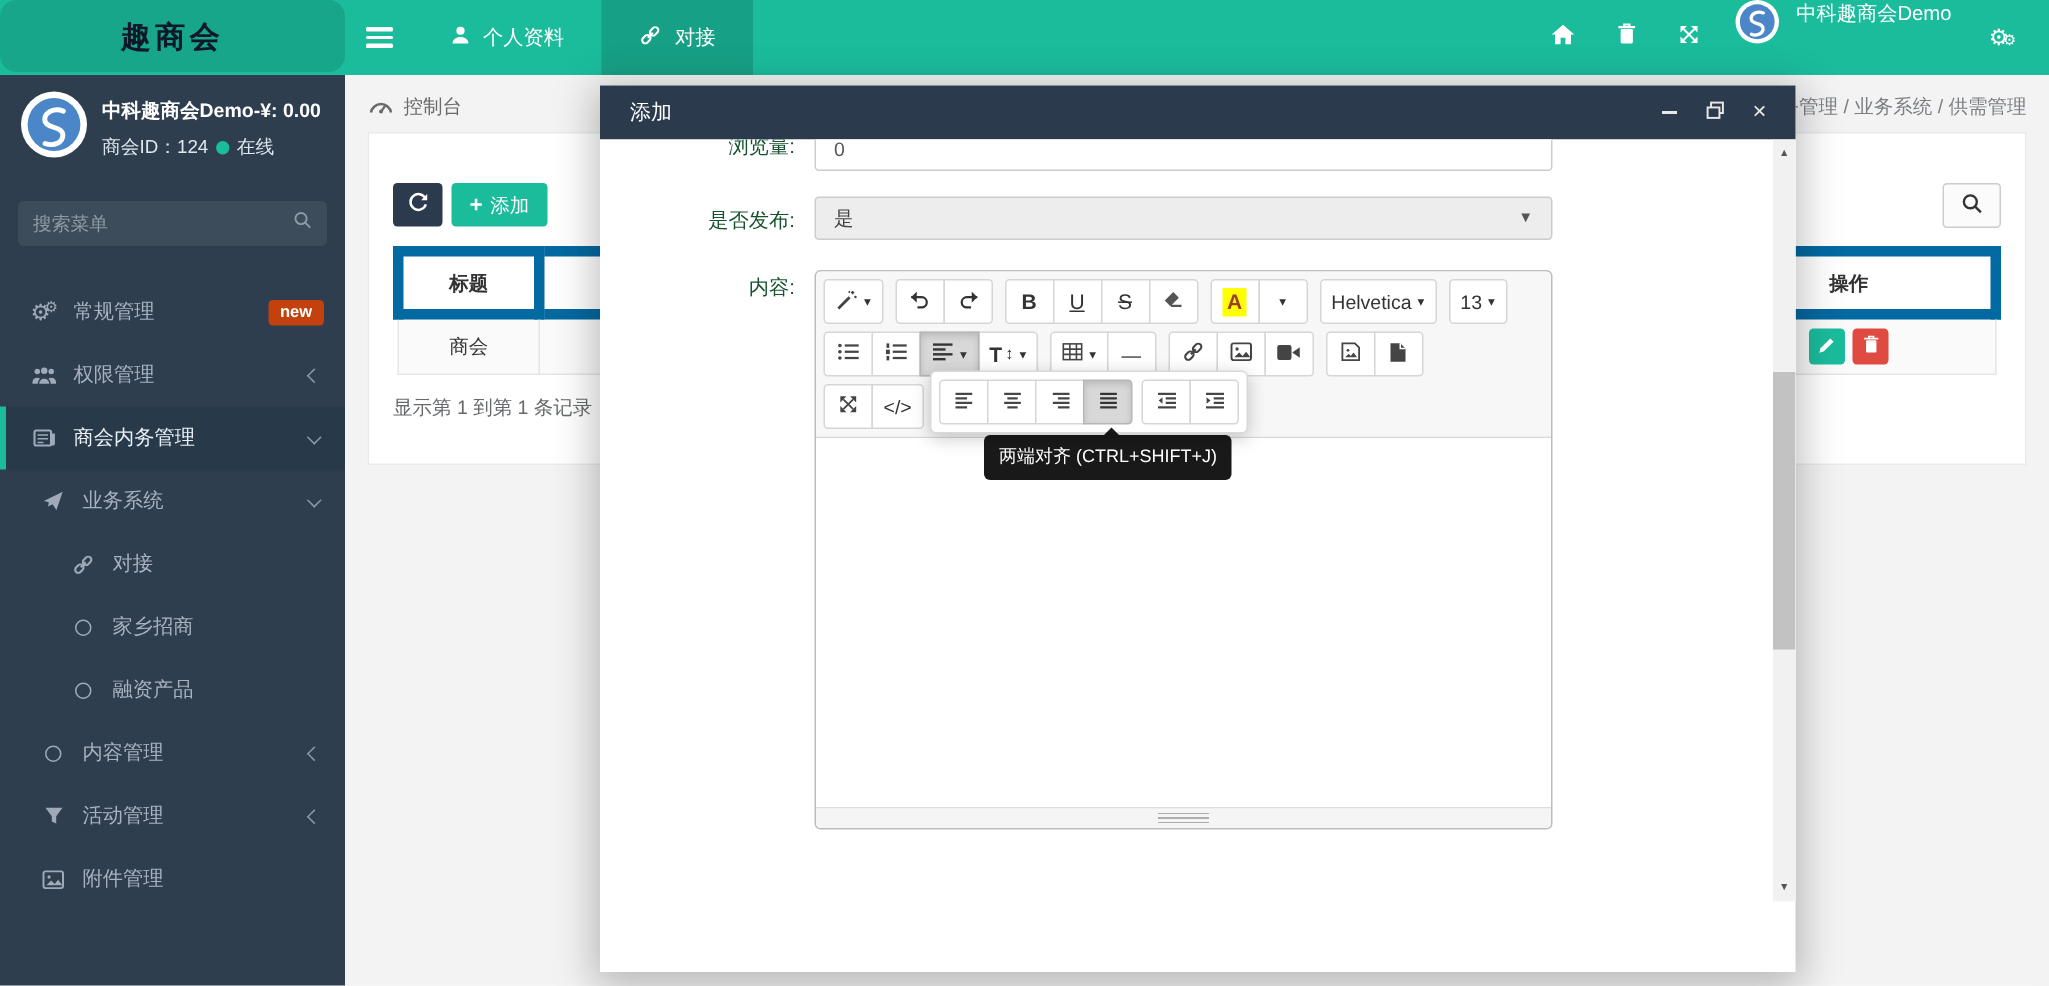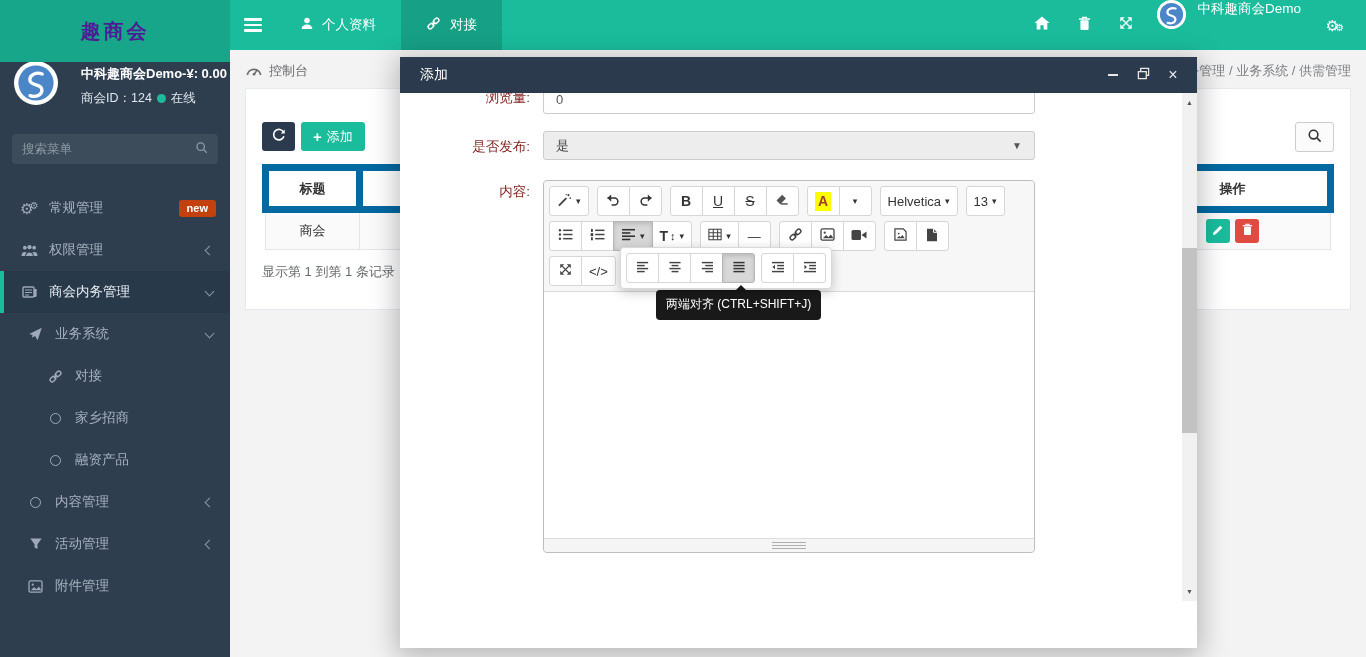--- a/index.html
+++ b/index.html
@@ -1,33 +1,33 @@
 <!DOCTYPE html>
 <html><head>
 <meta charset="utf-8">
 <style>
   * { margin:0; padding:0; box-sizing:border-box; }
   html,body { width:1366px; height:657px; overflow:hidden; font-family:"Liberation Sans","DejaVu Sans",sans-serif; background:#f3f3f4; }
   .ctr { display:flex; align-items:center; justify-content:center; }
 
   
   .topbar { position:absolute; top:0; left:0; right:0; height:50px; background:#1abc9c; display:flex; z-index:20; }
-  .logo { width:230px; height:62px; background:#17a689; color:#4c1d95; font-size:20px; font-weight:bold; letter-spacing:3px; }
+  .logo { width:230px; height:48px; background:#17a689; color:#0f172a; font-size:20px; font-weight:bold; letter-spacing:3px;border-radius:11px; }
   .hamburger { width:46px; height:50px; flex-direction:column; gap:3px; cursor:pointer; }
   .hamburger i { width:18px; height:2.4px; background:#fff; border-radius:1px; }
   .nav-tab { height:50px; display:flex; align-items:center; gap:9px; padding:0 25px; color:#fff; font-size:13.5px; cursor:pointer; }
   .nav-tab.active { background:#16a085; }
   .nav-right { margin-left:auto; display:flex; padding-right:10px; }
   .icon-btn { width:42px; height:50px; color:#fff; cursor:pointer; }
   .avatar-sm { width:29px; height:29px; border-radius:50%; background:#fff; overflow:hidden; margin-left:10px; }
   .nav-user { color:#fff; font-size:13.5px; margin:0 13px 0 11px; }
 
   
   .sidebar { position:absolute; top:50px; left:0; bottom:0; width:230px; background:#2e3e4e; z-index:10; overflow:hidden; }
-  .profile { display:flex; gap:23px; padding:11px 10px 0 14px; height:64px; }
+  .profile { display:flex; gap:10px; padding:11px 10px 0 14px; height:64px; }
   .avatar-lg { width:44px; height:44px; border-radius:50%; background:#fff; overflow:hidden; flex:none; }
   .p-name { font-size:13px; font-weight:bold; color:#fff; margin-top:4px; white-space:nowrap; }
   .p-id { font-size:12.5px; color:#dfe6ec; margin-top:7px; display:flex; align-items:center; gap:5px; }
   .dot-online { width:9px; height:9px; border-radius:50%; background:#1abc9c; display:inline-block; }
   .msearch { margin:20px 12px 0; height:30px; background:#3d4c5a; border-radius:4px; display:flex; align-items:center; padding:0 10px; }
   .msearch input { flex:1; background:transparent; border:none; outline:none; color:#c7d0d9; font-size:12.5px; font-family:inherit; }
   .msearch input::placeholder { color:#8e9ba6; }
   .menu { margin-top:23px; }
   .mi { height:42px; display:flex; align-items:center; gap:10px; padding-left:20px; color:#a7b1c2; font-size:13.5px; position:relative; cursor:pointer; }
   .mi .ic { width:19px; display:flex; justify-content:center; color:#9fa9b9; flex:none; }
@@ -63,21 +63,21 @@
   .pgtext { position:absolute; left:16px; top:174px; font-size:13px; color:#676a6c; }
 
   
   .modal { position:absolute; left:400px; top:57px; width:797px; height:591px; background:#fff; box-shadow:0 5px 25px 4px rgba(0,0,0,.25); z-index:50; }
   .m-head { height:36px; background:#2b3a4d; display:flex; align-items:center; padding:0 12px 0 20px; color:#fff; font-size:14px; }
   .m-controls { margin-left:auto; display:flex; gap:6px; }
   .wbtn { width:24px; height:24px; color:#e8e8e8; cursor:pointer; }
   .wbtn .dash { width:10px; height:2px; background:#e8e8e8; display:block; }
   .wbtn.close-x { font-size:16px; }
   .m-body { position:absolute; top:36px; left:0; right:0; bottom:47px; background:#fff; overflow:hidden; }
-  .flabel { position:absolute; left:0; width:130px; text-align:right; font-size:13.5px; color:#7f1d1d; }
+  .flabel { position:absolute; left:0; width:130px; text-align:right; font-size:13.5px; color:#14532d; }
   .f-input { position:absolute; left:143px; top:-9px; width:492px; height:30px; border:1px solid #ccc; border-radius:3px; padding:0 12px; font-size:13px; color:#555; font-family:inherit; outline:none; }
   .f-select { position:absolute; left:143px; top:38px; width:492px; height:29px; background:#ededed; border:1px solid #ccc; border-radius:3px; display:flex; align-items:center; padding:0 12px; font-size:13px; color:#444; cursor:pointer; }
   .f-select .carett { margin-left:auto; font-size:10px; color:#555; }
 
   .editor { position:absolute; left:143px; top:87px; width:492px; height:373px; border:1px solid #bdbdbd; border-radius:4px; display:flex; flex-direction:column; }
   .toolbar { background:#f7f7f8; border-bottom:1px solid #d9d9d9; padding:5px; border-radius:4px 4px 0 0; }
   .trow { display:flex; gap:8px; margin-bottom:5px; }
   .trow:last-child { margin-bottom:0; }
   .bg { display:flex; }
   .tb { height:30px; min-width:33px; background:#fff; border:1px solid #d6d6d6; display:flex; align-items:center; justify-content:center; gap:4px; font-size:13px; color:#333; padding:0 7px; margin-left:-1px; cursor:pointer; font-family:inherit; }

